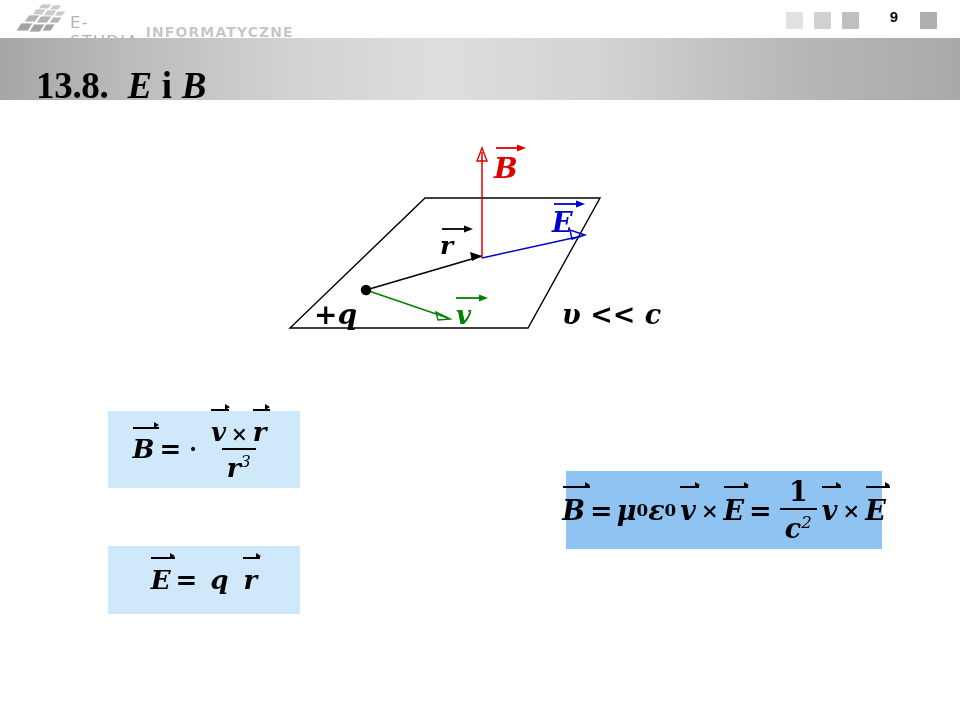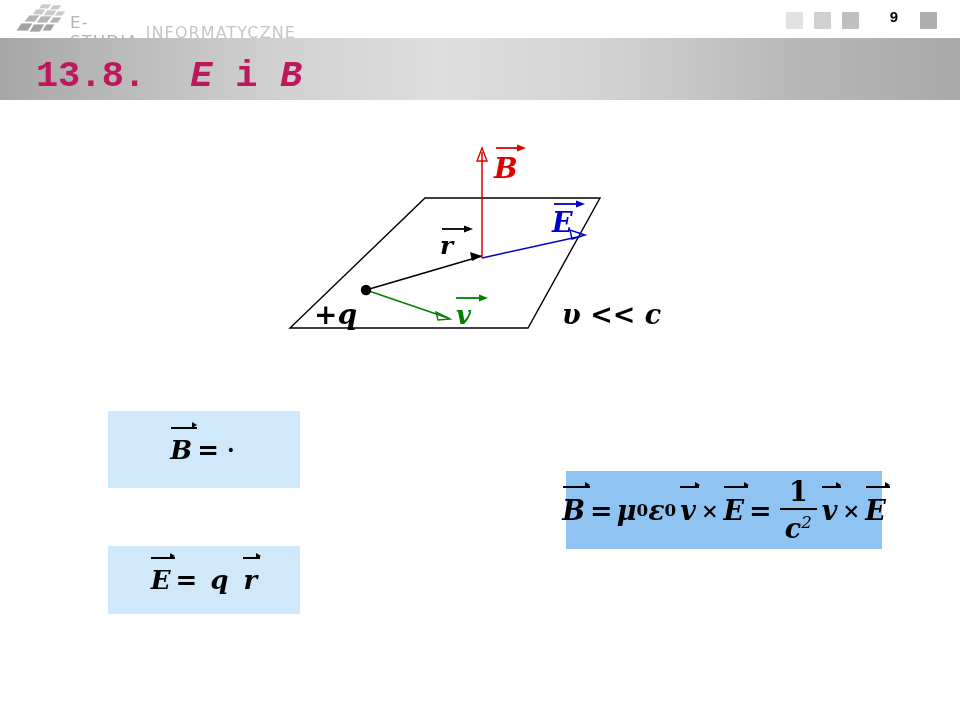--- a/index.html
+++ b/index.html
@@ -40,24 +40,24 @@
     align-items: center;
   }
   .wm-main {
     font-size: 16.5px;
     letter-spacing: 1.2px;
     color: #b4b4b4;
     font-weight: 400;
     font-family: "DejaVu Sans", sans-serif;
   }
   .wm-sub {
-    font-size: 16px;
+    font-size: 14px;
     letter-spacing: 1.1px;
     color: #c6c6c6;
-    font-weight: 400;
+    font-weight: 700;
     margin-left: 7px;
     font-family: "DejaVu Sans", sans-serif;
   }
 
   
   .deco-square {
     position: absolute;
     width: 17px; height: 17px;
     top: 12px;
     border-radius: 1px;
@@ -86,29 +86,29 @@
         #a6a6a6 0%,
         #b9b9b9 12%,
         #d2d2d2 30%,
         #dedede 46%,
         #d4d4d4 62%,
         #b8b8b8 82%,
         #a9a9a9 100%);
   }
   #slide-title {
     position: absolute;
-    left: 36px; top: 54px;
+    left: 36px; top: 63px;
     height: 44px;
     display: flex;
     align-items: center;
     font-size: 37px;
     font-weight: bold;
-    color: #be185d;
+    color: #000000;
     white-space: nowrap;
-    font-family: Liberation Mono, monospace;
+    font-family: Liberation Serif, serif;
     letter-spacing: -0.3px;
   }
   #slide-title .ital { font-style: italic; padding: 0 1px; }
 
   
   #diagram {
     position: absolute;
     left: 270px; top: 128px;
     width: 420px; height: 225px;
   }
@@ -284,20 +284,28 @@
 
     <text x="292" y="196" font-family="DejaVu Serif, serif" font-size="27" font-style="italic" font-weight="bold" fill="#000000">υ &lt;&lt; c</text>
   </svg>
 </div>
 
 <div class="formula-box" id="formula-box-b">
   <span class="math" style="font-size:26px;">
     <span class="vec">B</span>
     <span class="op">=</span>
     <span class="op" style="font-size:22px">·</span>
+    <span class="frac">
+      <span class="num">
+        <span class="vec">v</span><span class="op" style="font-size:20px">×</span><span class="vec">r</span>
+      </span>
+      <span class="den">
+        <span class="ital-b">r</span><span class="sup">3</span>
+      </span>
+    </span>
   </span>
 </div>
 
 <div class="formula-box" id="formula-box-e">
   <span class="math" style="font-size:26px;">
     <span class="vec">E</span>
     <span class="op">=</span>
     <span class="frac">
       <span class="num">
         <span class="ital-b">q</span>

